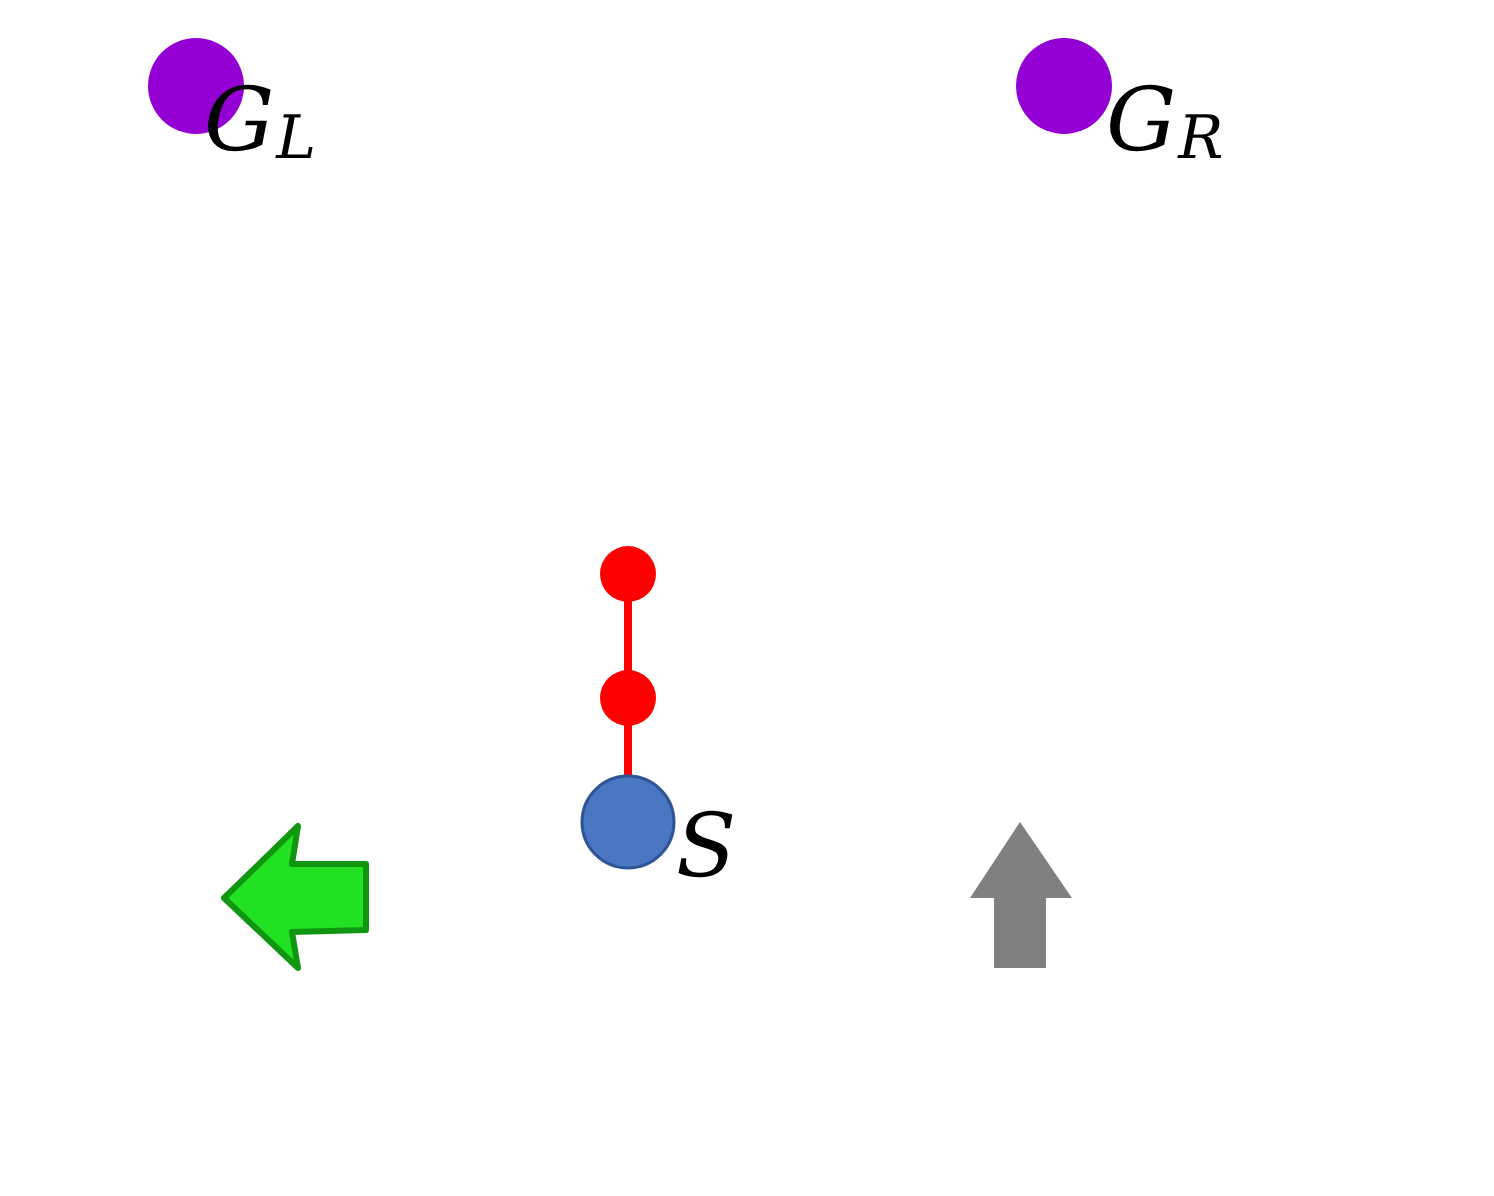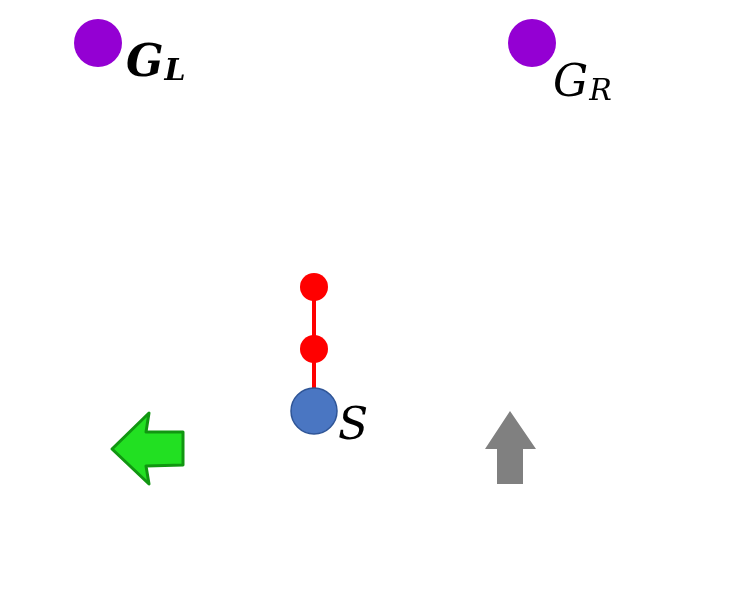--- a/index.html
+++ b/index.html
@@ -21,21 +21,21 @@
   <circle id="goal-l" cx="98" cy="43" r="24" fill="#9400D3"></circle>
   <circle id="goal-r" cx="532" cy="43" r="24" fill="#9400D3"></circle>
 
   <circle id="start-c" cx="314" cy="411" r="23" fill="#4A76C2" stroke="#2F5597" stroke-width="1.5"></circle>
 
   <path id="left-arrow" d="M112,449 L149,413 L146,432 L183,432 L183,465 L146,466 L149,484 Z" stroke-width="3" stroke-linejoin="round" fill="#22E022" stroke="#119611"></path>
 
   <path id="up-arrow" d="M510,411 L536,449 L523,449 L523,484 L497,484 L497,449 L485,449 Z" fill="#808080"></path>
 </svg>
 
-<div class="lbl" style="left:126px; top:39px;font-weight:bold;">
+<div class="lbl" style="left:102px; top:39px;">
   <span class="main">G</span><sub>L</sub>
 </div>
-<div class="lbl" style="left:553px; top:39px;margin-top:20px;">
+<div class="lbl" style="left:553px; top:39px;">
   <span class="main">G</span><sub>R</sub>
 </div>
 <div class="lbl" style="left:338px; top:402px;">
   <span class="main">S</span>
 </div>
 
 </body></html>

